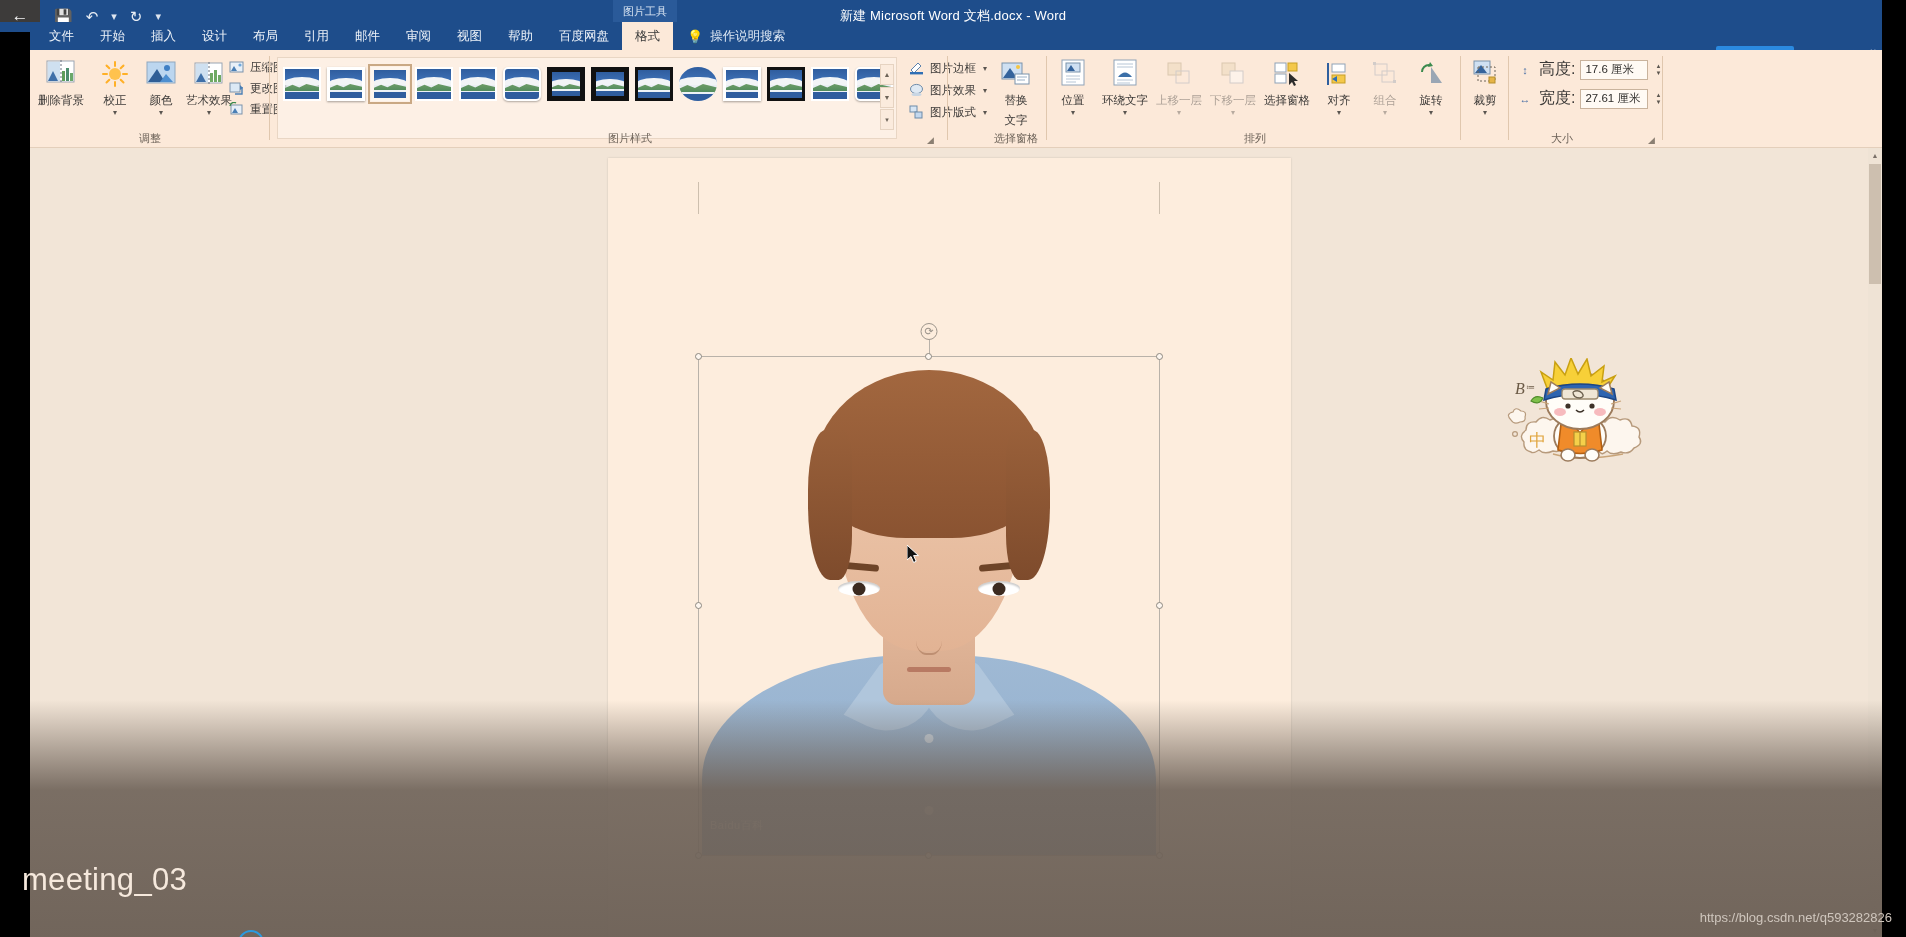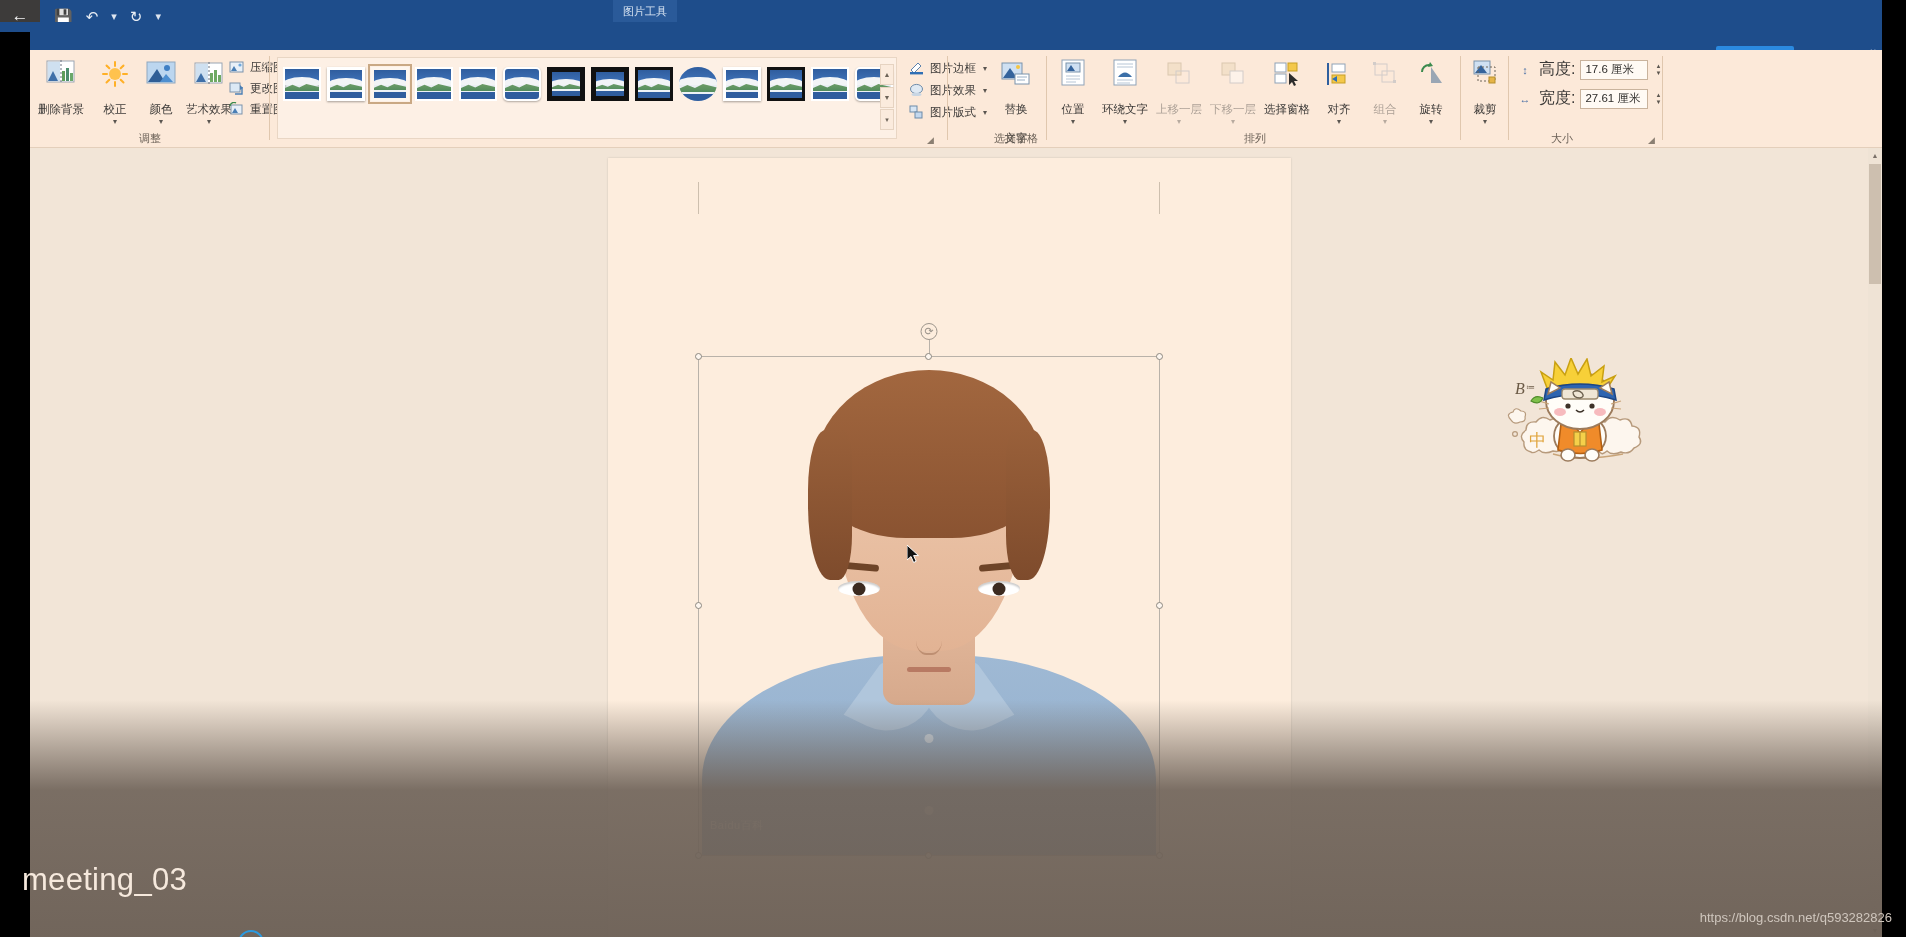--- a/index.html
+++ b/index.html
@@ -87,21 +87,21 @@
   .group-sep { position: absolute; top: 6px; width: 1px; height: 84px; background: #e0c7ae; }
   .group-label {
     position: absolute; bottom: 2px; width: 100%; text-align: center;
     font-size: 11px; color: #6c6258;
   }
   .btn-col {
     position: absolute; display: flex; flex-direction: column; align-items: center;
     width: 54px; top: 5px;
   }
   .btn-col .glyph { height: 32px; display: flex; align-items: flex-end; justify-content: center; }
-  .btn-col .lbl { font-size: 11.5px; color: #3c3a38; line-height: 13px; text-align: center; margin-top: 16px; }
+  .btn-col .lbl { font-size: 11.5px; color: #3c3a38; line-height: 13px; text-align: center; margin-top: 7px; }
   .btn-col .caret { font-size: 8px; color: #5a5550; margin-top: 1px; }
 
   .small-btn { position: absolute; display: flex; align-items: center; gap: 5px; height: 20px; }
   .small-btn .sglyph { width: 17px; height: 16px; display: flex; align-items: center; justify-content: center; }
   .small-btn .slbl { font-size: 11.5px; color: #3c3a38; white-space: nowrap; }
   .small-btn .scaret { font-size: 8px; color: #5a5550; margin-left: 2px; }
 
   
   .gallery {
     position: absolute; left: 277px; top: 7px; width: 620px; height: 82px;
@@ -254,23 +254,42 @@
     <div class="tb-back">←</div>
     <div class="qat">
       <span class="qat-btn">💾</span>
       <span class="qat-btn">↶</span>
       <span class="qat-btn small">▾</span>
       <span class="qat-btn">↻</span>
       <span class="qat-btn small">▾</span>
     </div>
   </div>
   <div class="tb-ctxtab">图片工具</div>
+  <div class="tb-title">新建 Microsoft Word 文档.docx  -  Word</div>
 
 
   <div class="tabbar">
+    <div class="tabs">
+      <div class="tab">文件</div>
+      <div class="tab">开始</div>
+      <div class="tab">插入</div>
+      <div class="tab">设计</div>
+      <div class="tab">布局</div>
+      <div class="tab">引用</div>
+      <div class="tab">邮件</div>
+      <div class="tab">审阅</div>
+      <div class="tab">视图</div>
+      <div class="tab">帮助</div>
+      <div class="tab">百度网盘</div>
+      <div class="tab active">格式</div>
+      <div class="tellme">
+        <span class="bulb">💡</span>
+        <span>操作说明搜索</span>
+      </div>
+    </div>
     <div class="baidu-upload">
       <span class="baidu-ico">☁</span>
       <span class="baidu-txt">拖拽上传</span>
     </div>
     <div class="share-btn">
       <span>👤</span>
       <span>共享</span>
     </div>
   </div>
 
@@ -538,20 +557,21 @@
       <div class="small-btn" style="left:638px; top:52px;">
         <span class="sglyph">
           <svg width="15" height="14" viewBox="0 0 15 14">
               <rect x="1" y="1" width="7" height="6" fill="#d8e6f4" stroke="#6d8ba9"></rect>
               <rect x="6" y="7" width="7" height="6" fill="#c4d8ee" stroke="#6d8ba9"></rect>
             </svg>
         </span>
         <span class="slbl">图片版式</span>
         <span class="scaret">▾</span>
       </div>
+      <div class="group-label">图片样式</div>
       <div class="dlg-launcher" style="right:56px;">◢</div>
       <div class="group-sep" style="right:42px;"></div>
     </div>
 
     <div class="group" style="left:985px; width:62px;">
       <div class="btn-col" style="left:4px;">
         <span class="glyph">
           <svg width="30" height="26" viewBox="0 0 30 26">
             <rect x="1" y="2" width="20" height="16" fill="#cfe0f2" stroke="#7b93ac"></rect>
             <polygon points="2,17 9,7 16,17" fill="#34639c"></polygon>

